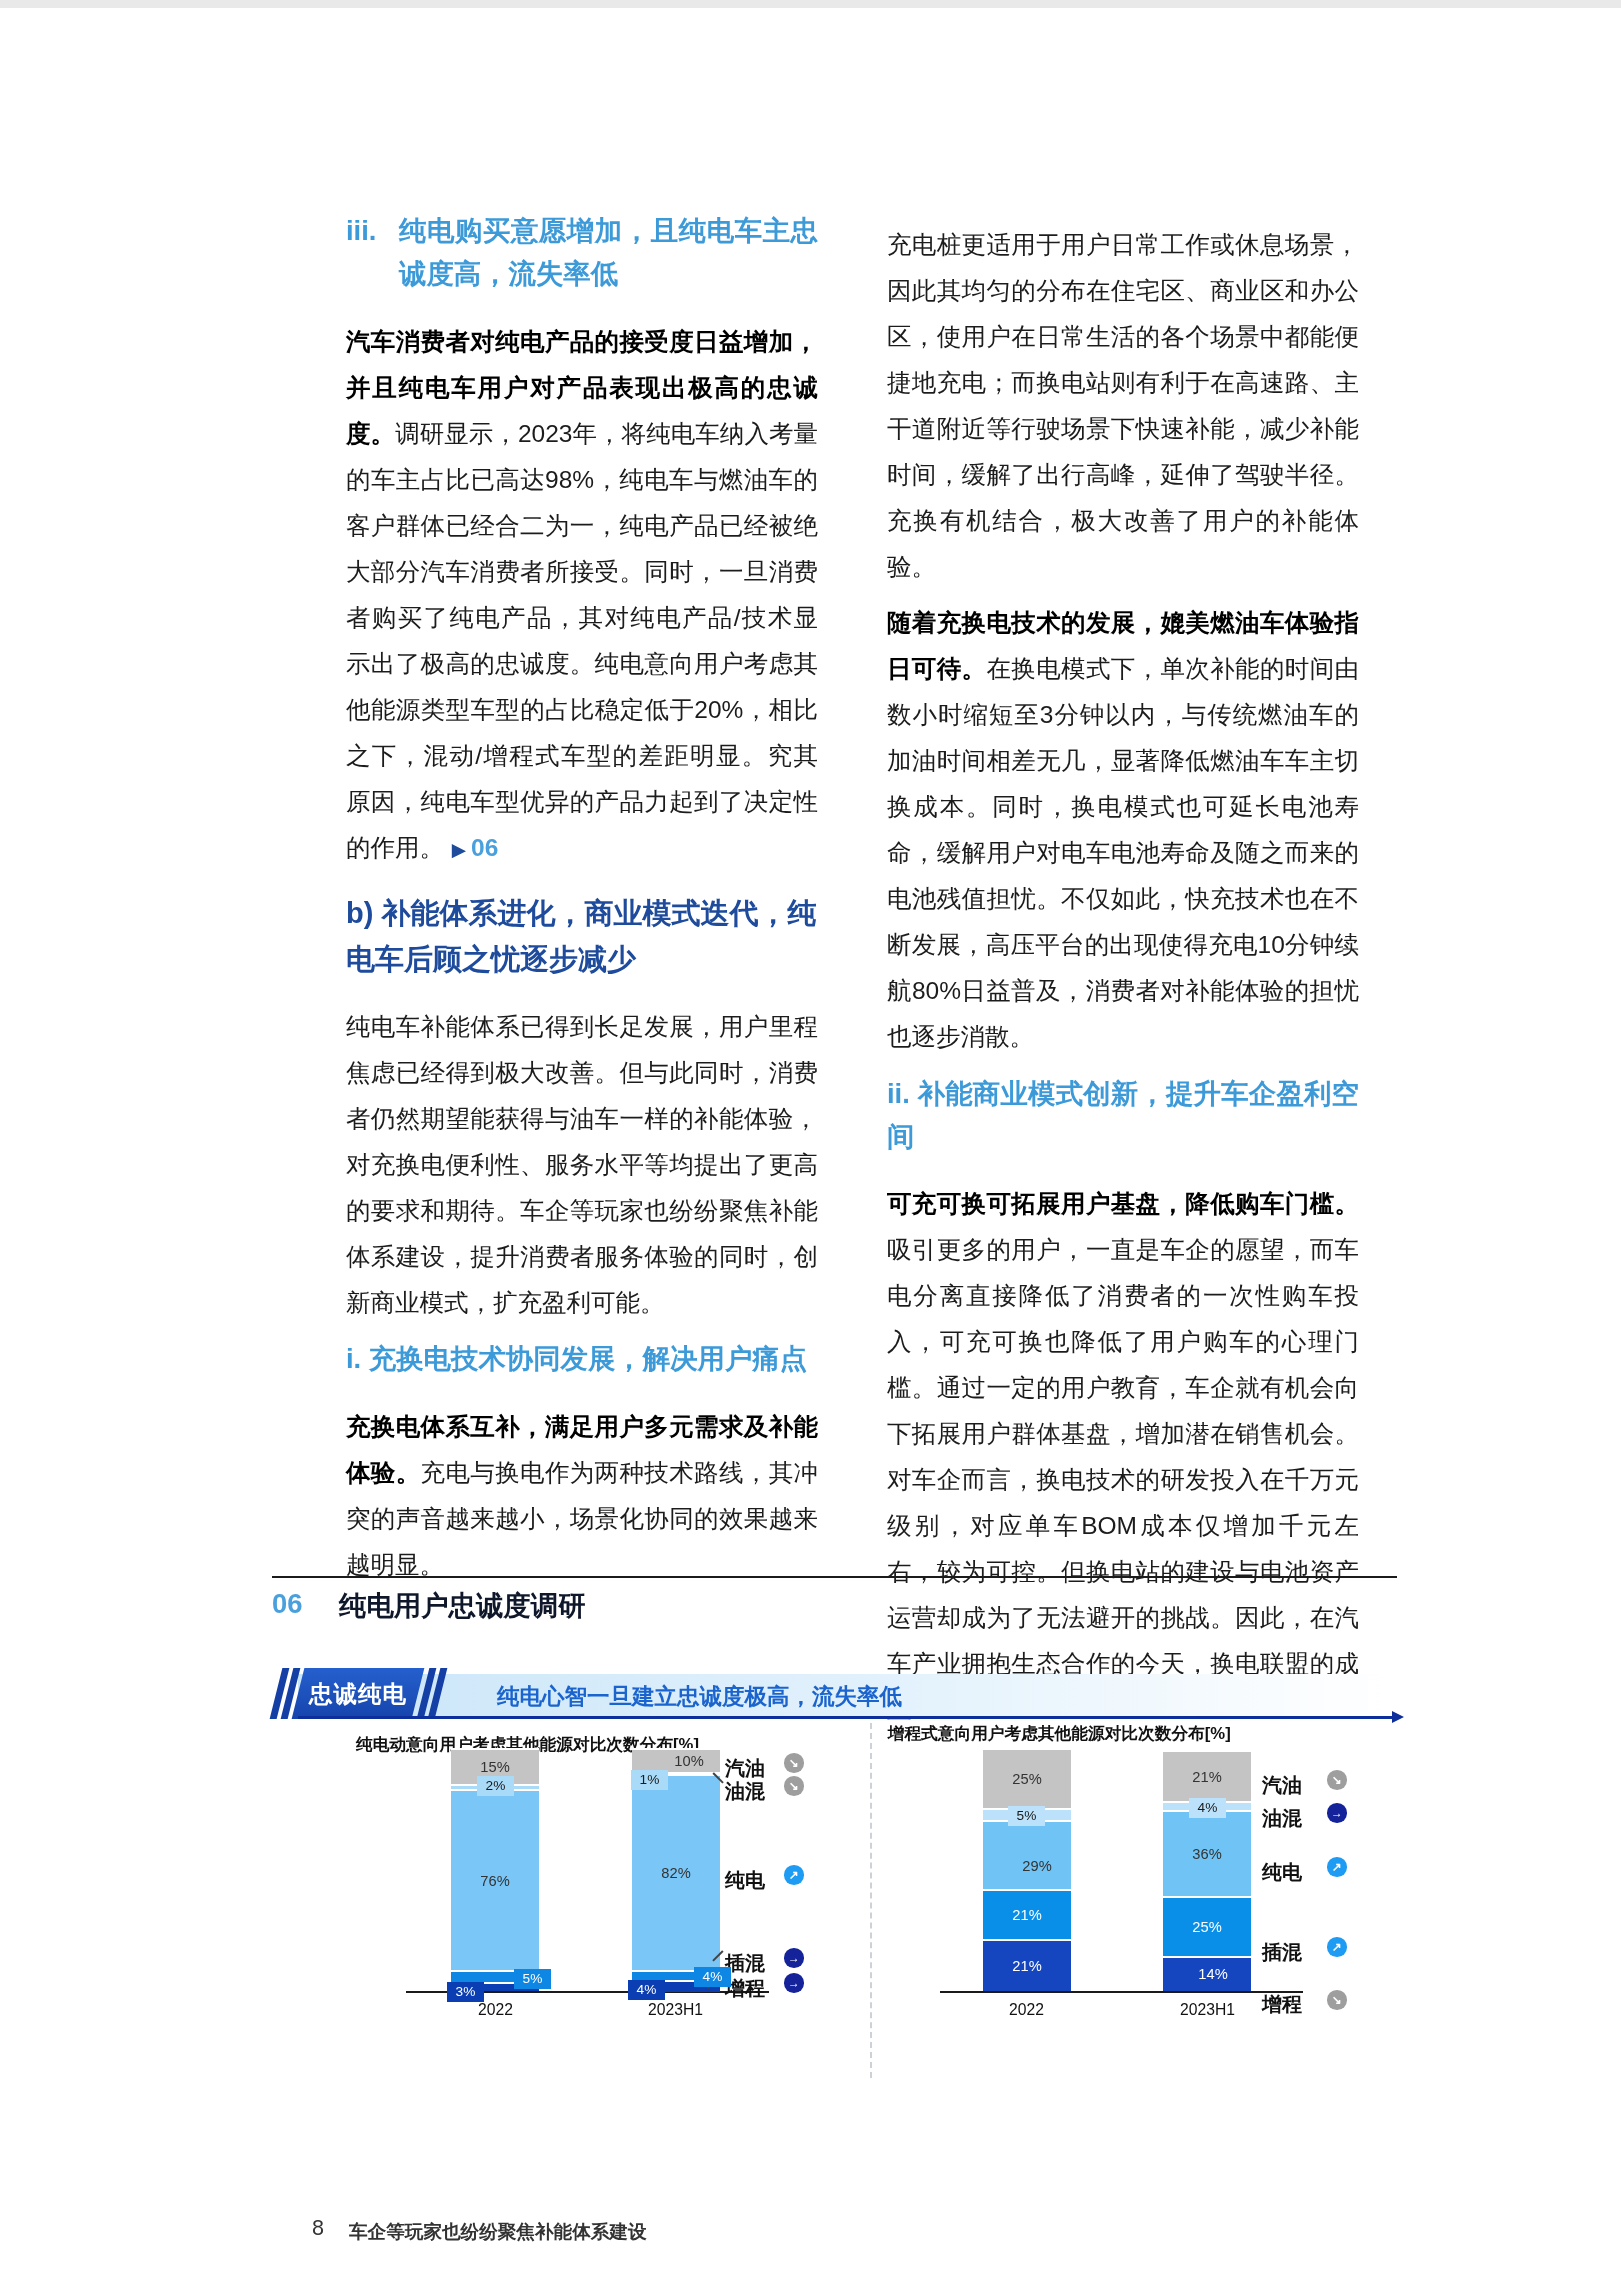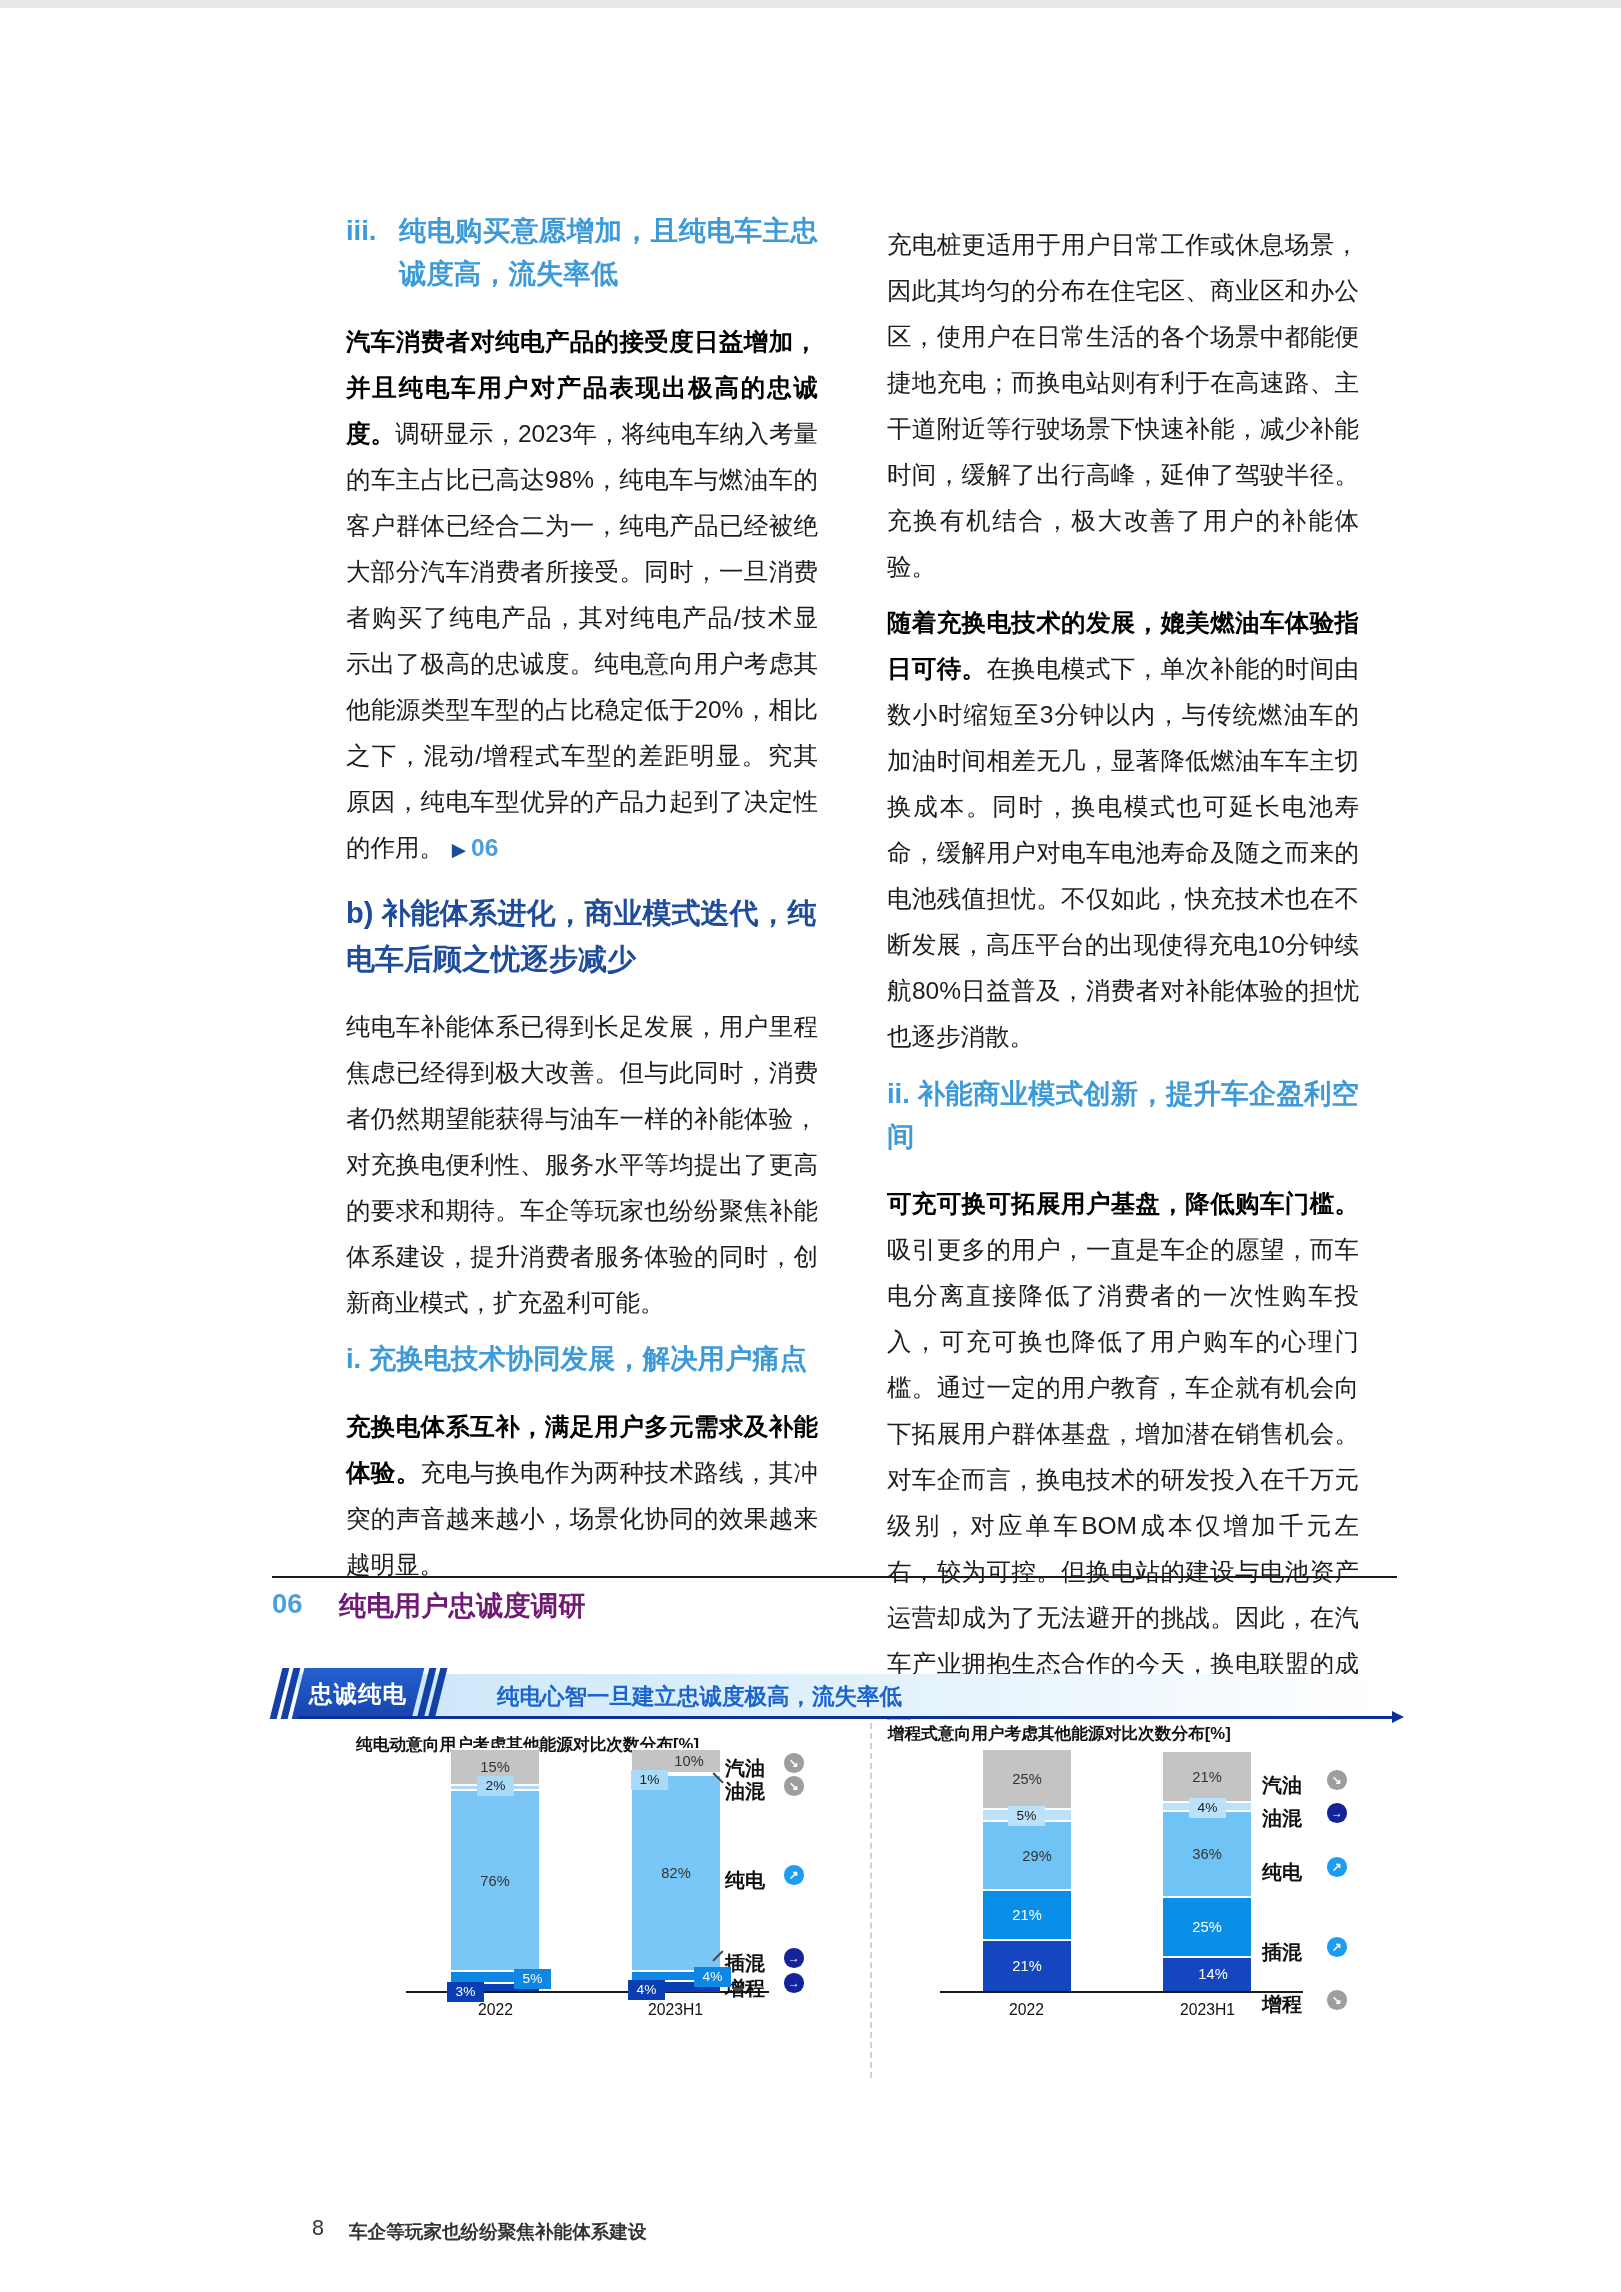--- a/index.html
+++ b/index.html
@@ -13,21 +13,21 @@
   p.body b{color:#000;font-weight:700;}
   .h-light{font-size:27.4px;line-height:43px;font-weight:700;color:#3d9ad9;margin:11.8px 0 23.5px 0;}
   .h-iii{display:flex;margin-top:0;}
   .h-iii .marker{width:53px;flex-shrink:0;}
   .h-dark{font-size:29px;line-height:46px;font-weight:700;color:#1e4b9b;margin:17.6px 0 21.6px 0;text-align:left;}
   .ref-arrow{color:#1e4b9b;font-size:18.6px;margin:0 4.9px 0 7.8px;}
   .ref-num{color:#4a9fdd;font-weight:700;}
   
   .fig-rule{position:absolute;left:272px;top:1568px;width:1125px;height:2px;background:#1b1b1b;}
   .fig-num{position:absolute;left:272px;top:1580px;font-size:27.4px;font-weight:700;color:#4a9fdd;}
-  .fig-title{position:absolute;left:339px;top:1580px;font-size:27.4px;font-weight:700;color:#701a75;}
+  .fig-title{position:absolute;left:339px;top:1580px;font-size:27.4px;font-weight:700;color:#0f172a;}
   .band{position:absolute;left:298px;top:1666px;width:1100px;height:42px;
         background:linear-gradient(90deg,#c9e5f8 0%,#e3f2fc 55%,#fdfeff 95%,#ffffff 100%);}
   .band-text{position:absolute;left:497px;top:1673px;font-size:22.5px;font-weight:700;color:#1b64ce;}
   .band-underline{position:absolute;left:298px;top:1708px;width:1096px;height:2.9px;background:#0d2f9b;}
   .band-arrowhead{position:absolute;left:1392px;top:1703px;width:0;height:0;
         border-left:12.7px solid #0d2f9b;border-top:6.9px solid transparent;border-bottom:6.9px solid transparent;}
   .stripe{position:absolute;top:1660px;width:6.9px;height:51px;background:#143fa5;transform:skewX(-14deg);}
   .badge{position:absolute;left:298px;top:1660px;width:120px;height:51px;
          background:linear-gradient(180deg,#2560ce,#1644ac);transform:skewX(-14deg);
          display:flex;align-items:center;justify-content:center;}
@@ -134,21 +134,21 @@
     </div>
   <div class="chart-divider"></div>
   <div class="chart" id="chart-right">
       <div class="c-title" style="left: 12.7px; top: 3.9px;">增程式意向用户考虑其他能源对比次数分布[%]</div>
       <div class="c-axis" style="left: 65px; top: 273px; width: 363px;"></div>
       <div class="c-seg" style="left: 108px; top: 32px; width: 88px; height: 60px; background: rgb(196, 196, 196);"></div>
       <div class="c-lbl" style="left: 108px; top: 53px; width: 88px;">25%</div>
       <div class="c-seg" style="left: 108px; top: 92px; width: 88px; height: 12px; background: rgb(188, 226, 251);"></div>
       <div class="c-callout" style="left: 133px; top: 88px; background: rgb(188, 226, 251); color: rgb(26, 26, 26);">5%</div>
       <div class="c-seg" style="left: 108px; top: 104px; width: 88px; height: 69px; background: rgb(112, 196, 245);"></div>
-      <div class="c-lbl" style="left: 108px; top: 130px; width: 108px;">29%</div>
+      <div class="c-lbl" style="left: 108px; top: 140px; width: 108px;">29%</div>
       <div class="c-seg" style="left: 108px; top: 173px; width: 88px; height: 50px; background: rgb(10, 143, 232);"></div>
       <div class="c-lbl white" style="left: 108px; top: 189px; width: 88px;">21%</div>
       <div class="c-seg" style="left: 108px; top: 223px; width: 88px; height: 50px; background: rgb(21, 70, 192);"></div>
       <div class="c-lbl white" style="left: 108px; top: 240px; width: 88px;">21%</div>
       <div class="c-cat" style="left: 78px; top: 283px; width: 147px;">2022</div>
       <div class="c-seg" style="left: 288px; top: 34px; width: 88px; height: 50px; background: rgb(196, 196, 196);"></div>
       <div class="c-lbl" style="left: 288px; top: 51px; width: 88px;">21%</div>
       <div class="c-seg" style="left: 288px; top: 85px; width: 88px; height: 9.6px; background: rgb(188, 226, 251);"></div>
       <div class="c-callout" style="left: 314px; top: 80px; background: rgb(188, 226, 251); color: rgb(26, 26, 26);">4%</div>
       <div class="c-seg" style="left: 288px; top: 94px; width: 88px; height: 86px; background: rgb(112, 196, 245);"></div>

